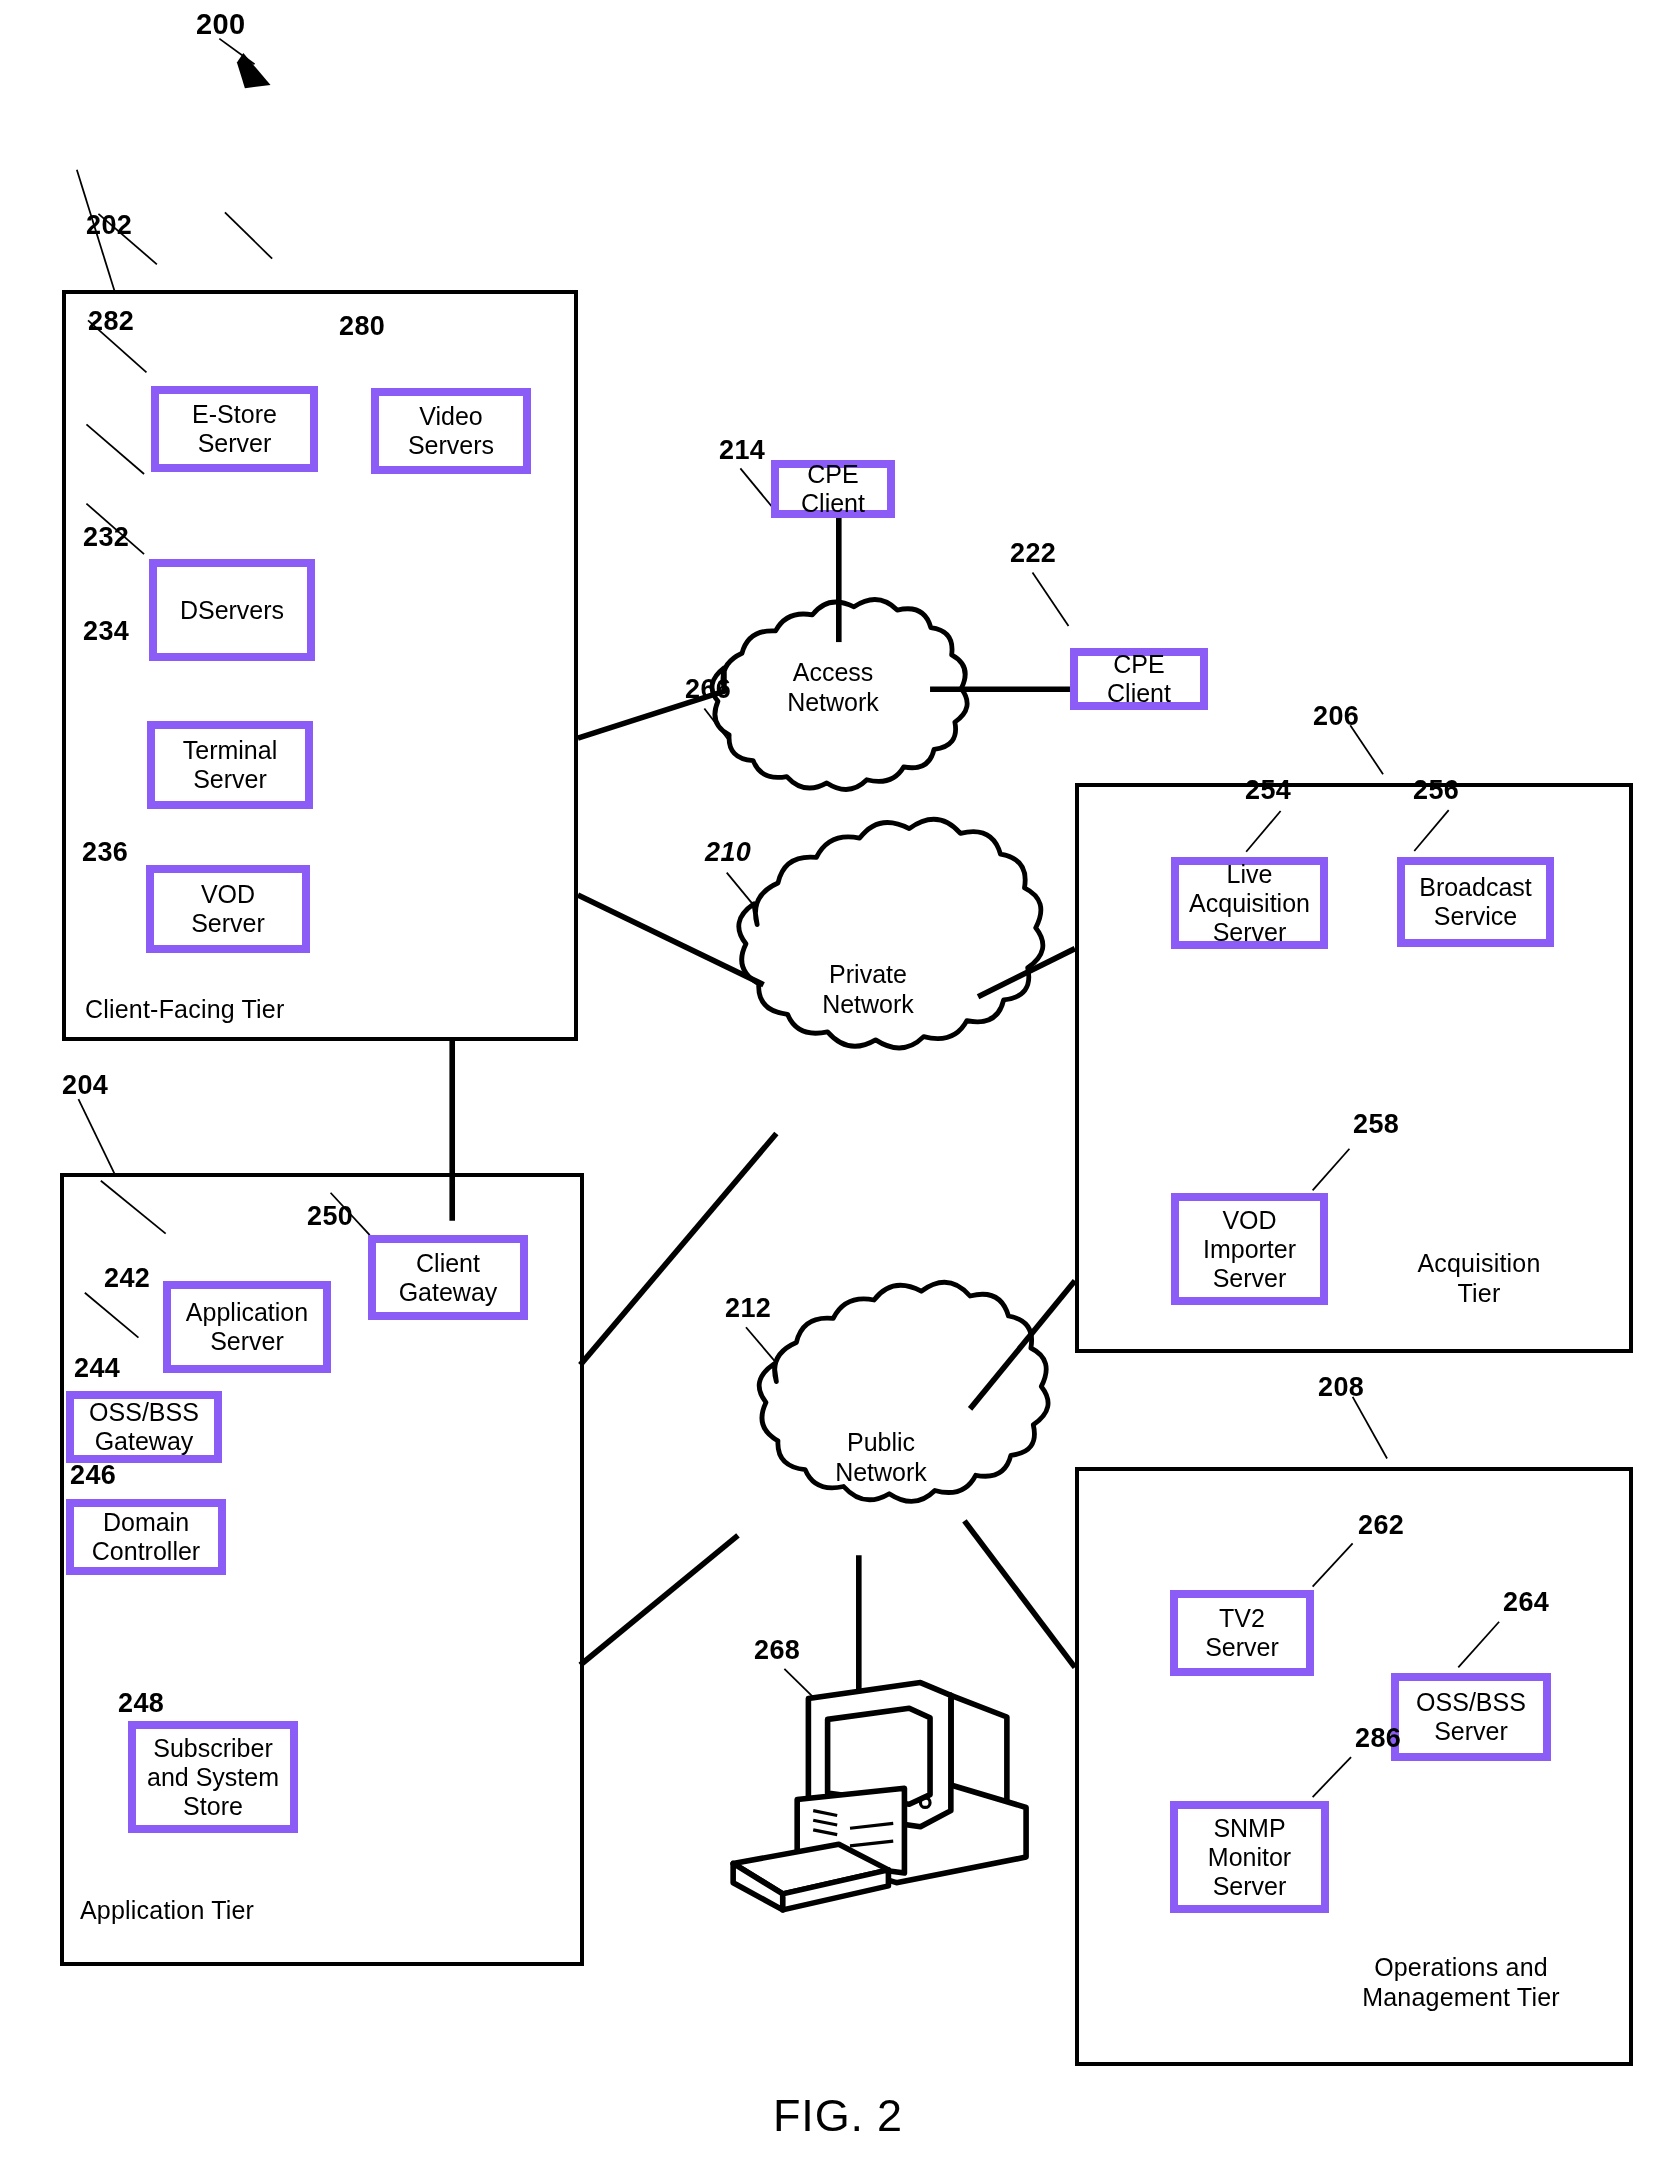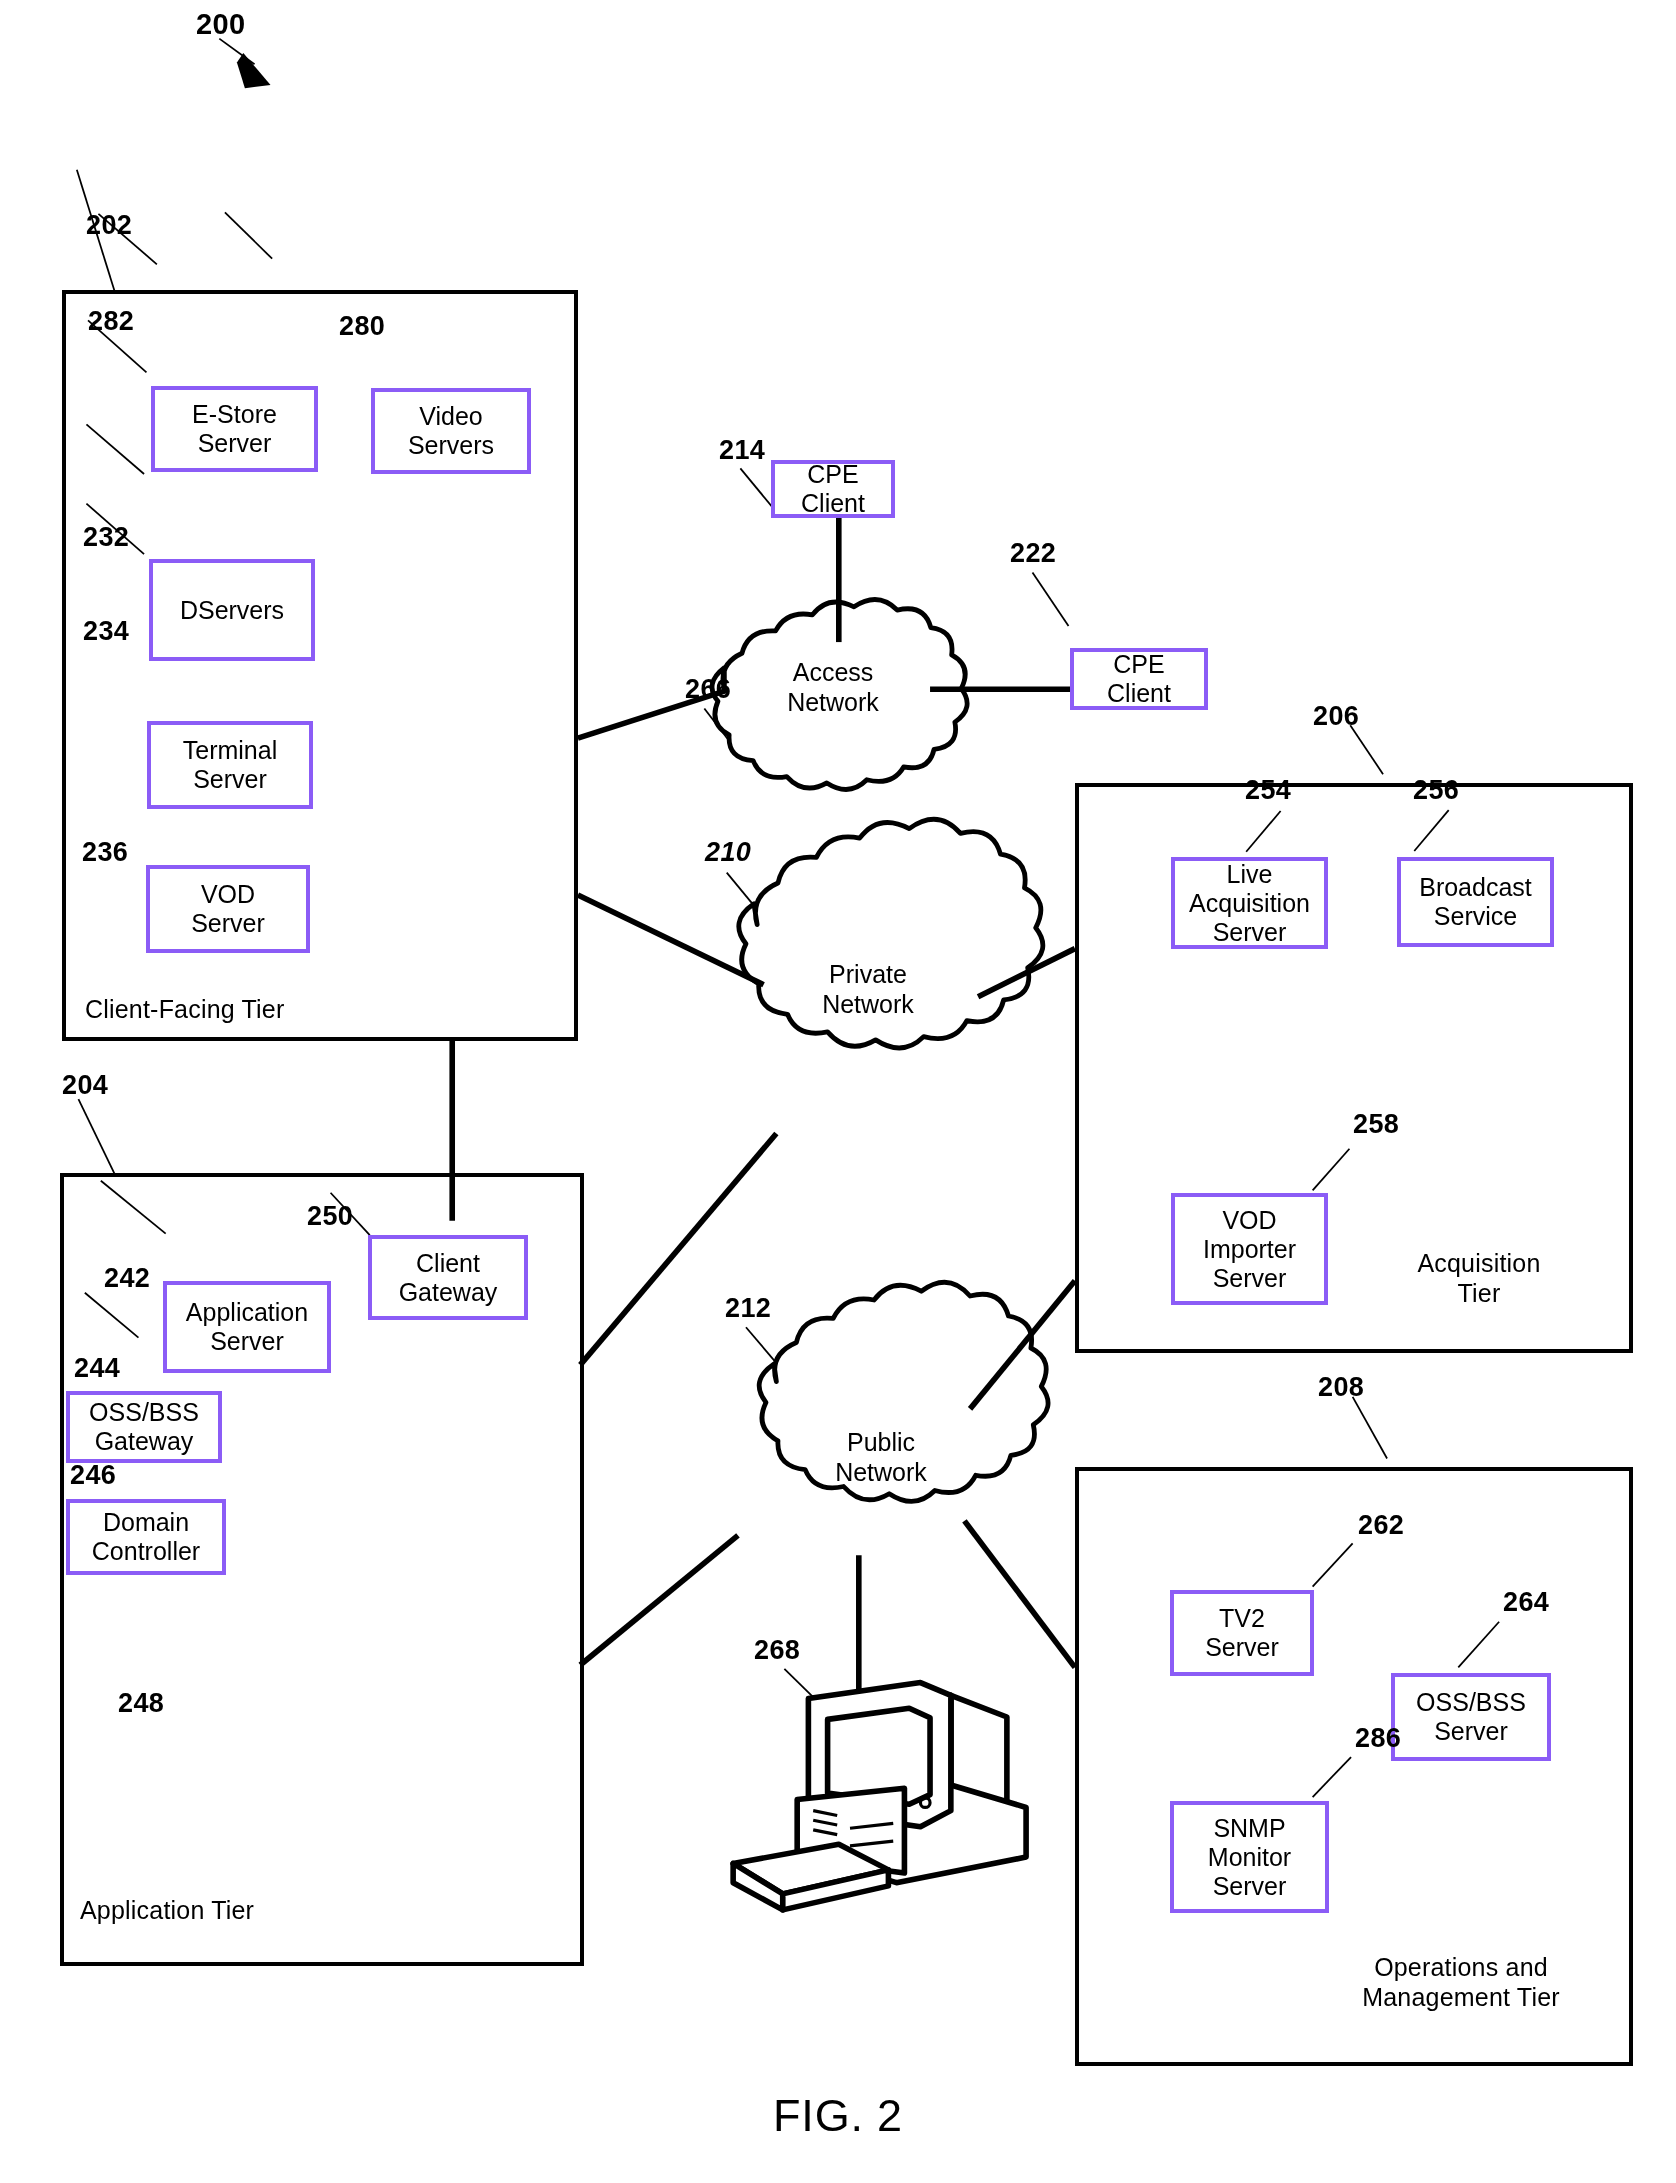--- a/index.html
+++ b/index.html
@@ -33,21 +33,21 @@
     position: absolute;
     font-size: 25px;
     color: #000;
     line-height: 1.18;
     white-space: pre-line;
     letter-spacing: 0.2px;
   }
   
   .comp-box {
     position: absolute;
-    border: 4px solid #8b5cf6;
+    border: 8px solid #8b5cf6;
     box-sizing: border-box;
     display: flex;
     align-items: center;
     justify-content: center;
     text-align: center;
     font-size: 25px;
     color: #000;
     line-height: 1.16;
     white-space: pre-line;
     background: #fff;
@@ -274,20 +274,23 @@
 
   <div class="ref" style="left:74px; top:1353px;">244</div>
   <div class="comp-box" style="left:66px; top:1391px; width:156px; height:72px;">OSS/BSS
 Gateway</div>
 
   <div class="ref" style="left:70px; top:1460px;">246</div>
   <div class="comp-box" style="left:66px; top:1499px; width:160px; height:76px;">Domain
 Controller</div>
 
   <div class="ref" style="left:118px; top:1688px;">248</div>
+  <div class="comp-box" style="left:128px; top:1721px; width:170px; height:112px;">Subscriber
+and System
+Store</div>
 
   <div class="tier-box" style="left:1075px; top:783px; width:558px; height:570px;"></div>
   <div class="ref" style="left:1313px; top:701px;">206</div>
   <div class="tier-label" style="left:1399px; top:1249px; text-align:center; width:160px;">Acquisition
 Tier</div>
 
   <div class="ref" style="left:1245px; top:775px;">254</div>
   <div class="comp-box" style="left:1171px; top:857px; width:157px; height:92px;">Live
 Acquisition
 Server</div>

